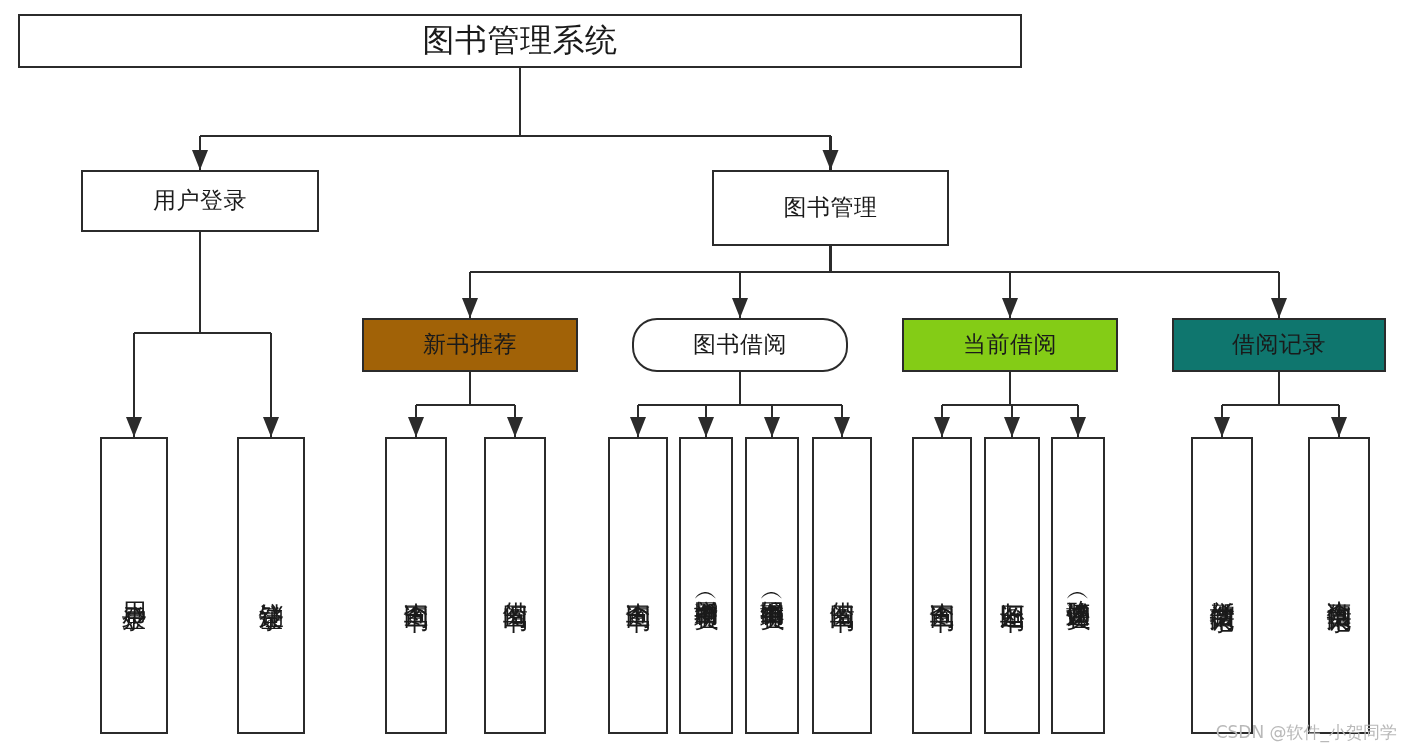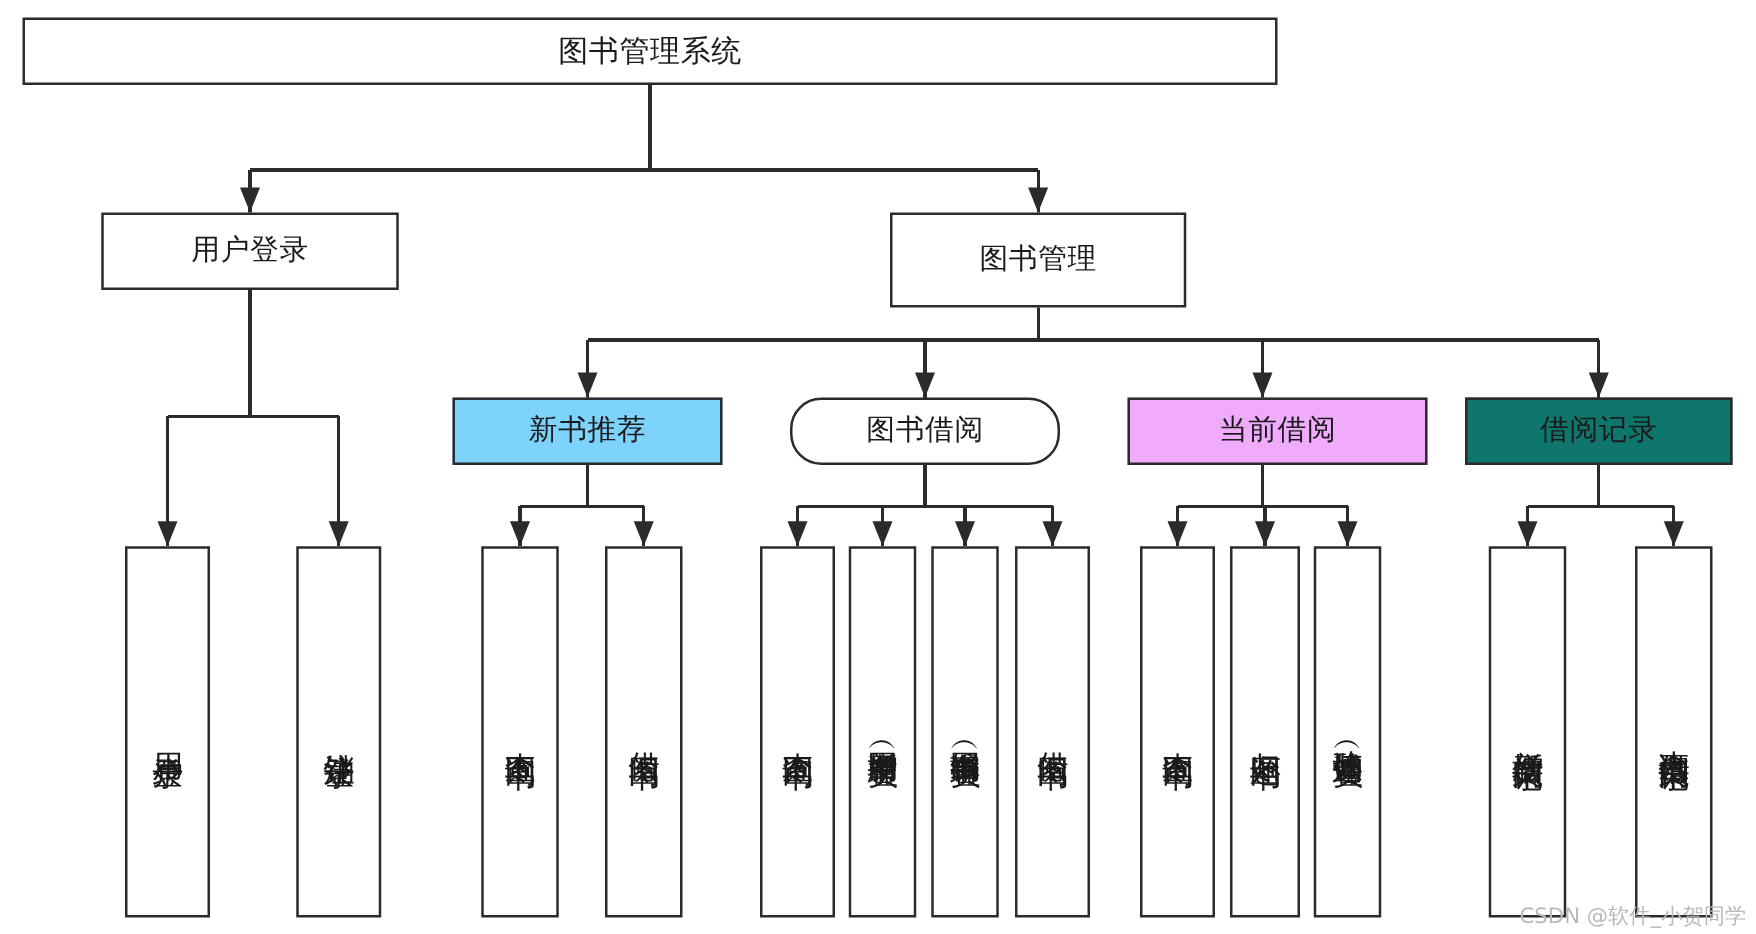--- a/index.html
+++ b/index.html
@@ -41,21 +41,21 @@
     text-align: center;
     line-height: 1.12;
     letter-spacing: 0.5px;
     white-space: nowrap;
   }
   
   .node.horiz .node-label {
     font-size: 23px;
   }
   .node.root .node-label {
-    font-size: 24px;
+    font-size: 32px;
   }
   
   .node.vert {
     align-items: center;
     justify-content: center;
   }
   .node.vert .node-label {
     writing-mode: vertical-rl;
     text-orientation: upright;
     font-size: 25px;
@@ -142,27 +142,27 @@
   <div id="node-layer">
       <div class="node horiz root" style="left: 18px; top: 14px; width: 1004px; height: 54px; border-color: rgb(43, 43, 43); background: rgb(255, 255, 255);">
         <span class="node-label" style="color: rgb(26, 26, 26);">图书管理系统</span>
       </div>
       <div class="node horiz" style="left: 81px; top: 170px; width: 238px; height: 62px; border-color: rgb(43, 43, 43); background: rgb(255, 255, 255);">
         <span class="node-label" style="color: rgb(26, 26, 26);">用户登录</span>
       </div>
       <div class="node horiz" style="left: 712px; top: 170px; width: 237px; height: 76px; border-color: rgb(43, 43, 43); background: rgb(255, 255, 255);">
         <span class="node-label" style="color: rgb(26, 26, 26);">图书管理</span>
       </div>
-      <div class="node horiz" style="left: 362px; top: 318px; width: 216px; height: 54px; border-color: rgb(43, 43, 43); background: #7dd3fc;">
+      <div class="node horiz" style="left: 362px; top: 318px; width: 216px; height: 54px; border-color: rgb(43, 43, 43); background: #a16207;">
         <span class="node-label" style="color: rgb(26, 26, 26);">新书推荐</span>
       </div>
       <div class="node horiz" style="left: 632px; top: 318px; width: 216px; height: 54px; border-color: rgb(43, 43, 43); background: rgb(255, 255, 255); border-radius: 25px;">
         <span class="node-label" style="color: rgb(26, 26, 26);">图书借阅</span>
       </div>
-      <div class="node horiz" style="left: 902px; top: 318px; width: 240px; height: 54px; border-color: rgb(43, 43, 43); background: #f0abfc;">
+      <div class="node horiz" style="left: 902px; top: 318px; width: 216px; height: 54px; border-color: rgb(43, 43, 43); background: #84cc16;">
         <span class="node-label" style="color: rgb(26, 26, 26);">当前借阅</span>
       </div>
       <div class="node horiz" style="left: 1172px; top: 318px; width: 214px; height: 54px; border-color: rgb(43, 43, 43); background: #0f766e;">
         <span class="node-label" style="color: rgb(26, 26, 26);">借阅记录</span>
       </div>
       <div class="node vert" style="left: 100px; top: 437px; width: 68px; height: 297px; border-color: rgb(43, 43, 43); background: rgb(255, 255, 255);">
         <span class="node-label" style="color: rgb(26, 26, 26);">用户登录</span>
       </div>
       <div class="node vert" style="left: 237px; top: 437px; width: 68px; height: 297px; border-color: rgb(43, 43, 43); background: rgb(255, 255, 255);">
         <span class="node-label" style="color: rgb(26, 26, 26);">注销登录</span>

